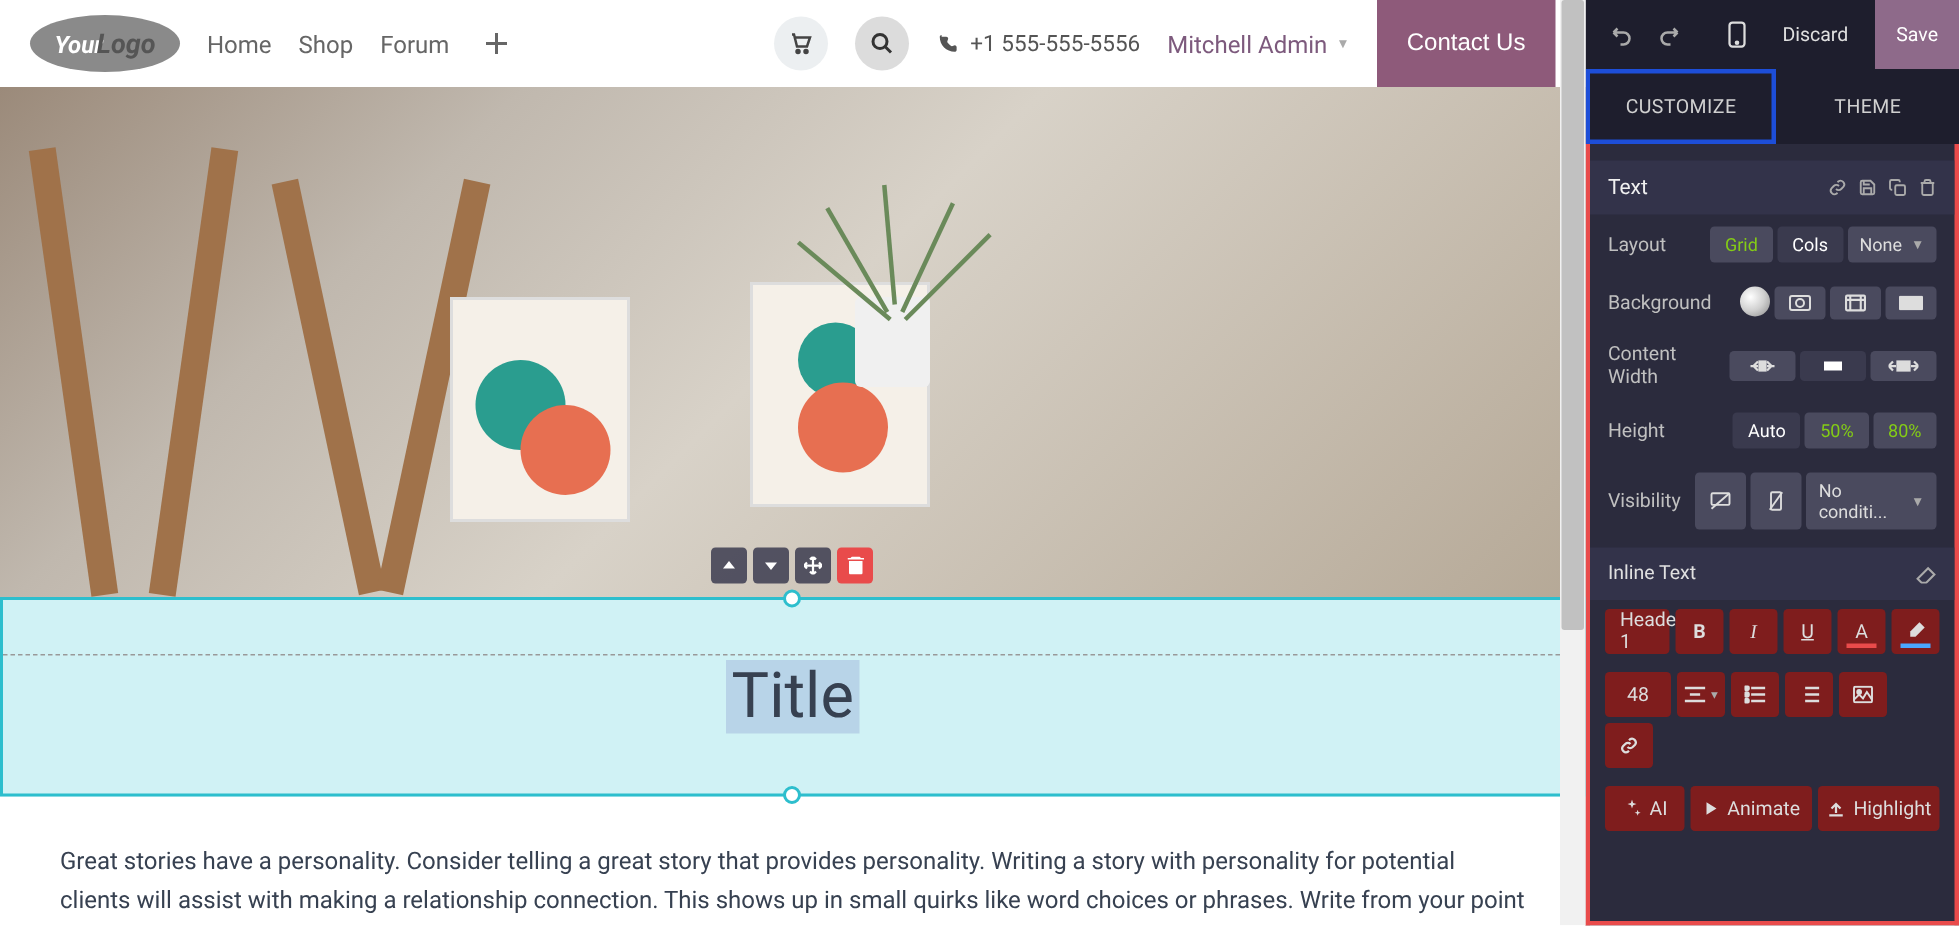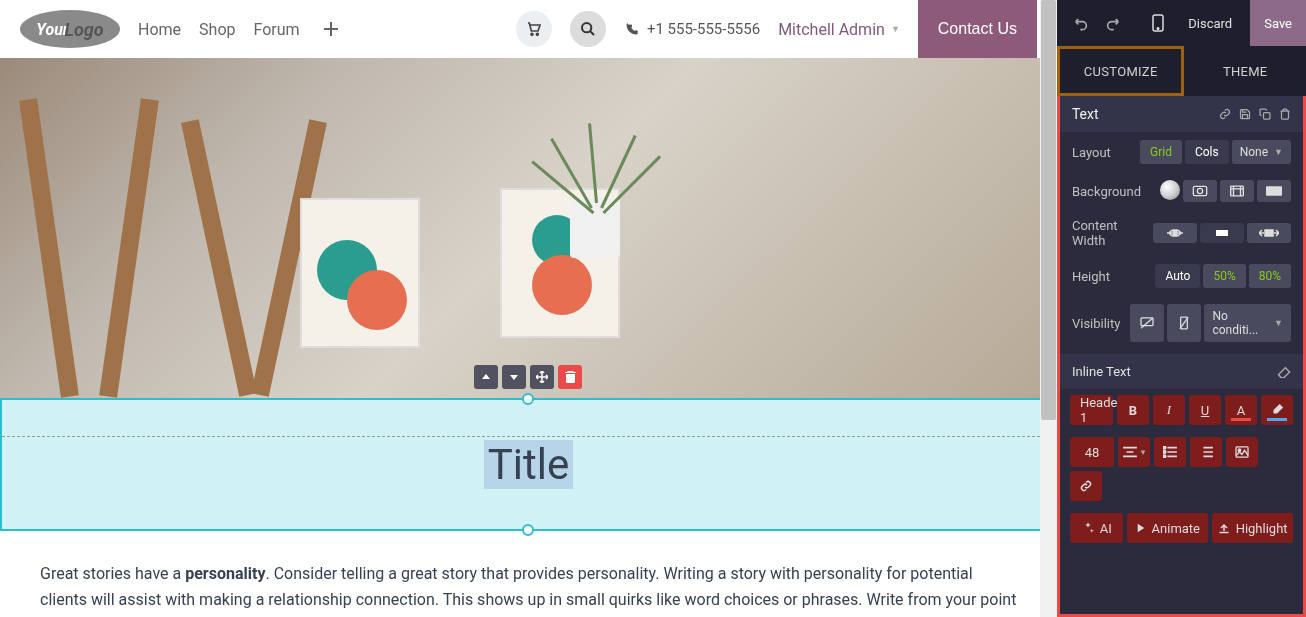--- a/index.html
+++ b/index.html
@@ -56,39 +56,39 @@
 
 .title-block { position: relative; border: 2px solid #2dbecd; background: #d0f2f5; margin-top: 0; padding: 40px 20px; text-align: center; }
 .title-block .handle { position: absolute; width: 12px; height: 12px; border: 2px solid #2dbecd; background: #fff; border-radius: 50%; left: 50%; transform: translateX(-50%); }
 .handle.top { top: -7px; }
 .handle.bot { bottom: -7px; }
 .dashed-line { position: absolute; left: 0; right: 0; top: 36px; border-top: 1px dashed #999; }
 .title-text { font-size: 42px; color: #374151; font-weight: 400; display: inline-block; background: #b8d4e8; padding: 0 4px; }
 
 
 .para { padding: 30px 40px; font-size: 16px; color: #374151; line-height: 1.6; }
-.para .bold { font-weight: 700; }
+.para .bold { font-weight: 400; }
 
 
 .scroll-track { position: absolute; right: 0; top: 0; width: 17px; height: 617px; background: #f1f1f1; }
 .scroll-thumb { position: absolute; right: 1px; top: 0; width: 15px; height: 420px; background: #c1c1c1; border-radius: 2px; }
 
 
 .sb-top { height: 46px; display: flex; align-items: center; padding: 0 12px; gap: 8px; background: #1e1e2d; }
 .sb-top .tb { width: 24px; height: 24px; display: flex; align-items: center; justify-content: center; color: #aaa; cursor: pointer; }
 .sb-top .grow { flex: 1; }
 .sb-discard { color: #e0e0e0; cursor: pointer; padding: 0 10px; }
 .sb-save { background: #8e6a8a; color: #fff; height: 46px; display: flex; align-items: center; padding: 0 16px; cursor: pointer; margin: -12px -12px -12px 0; padding-left: 14px; padding-right: 14px; }
 
 .sb-tabs { display: flex; height: 50px; background: #1e1e2d; }
 .sb-tab { flex: 1; display: flex; align-items: center; justify-content: center; color: #d0d0d0; font-size: 13px; cursor: pointer; letter-spacing: 0.3px; }
-.sb-tab.active { border: 3px solid #a16207; }
+.sb-tab.active { border: 3px solid #1d4ed8; }
 
 .sb-body { flex: 1; border: 3px solid #e94b4b; border-top: none; overflow: auto; }
-.sb-section-head { display: flex; align-items: center; justify-content: space-between; padding: 10px 12px; background: #33334a; }
+.sb-section-head { display: flex; align-items: center; justify-content: space-between; padding: 10px 12px; background: #33334a; margin-top: 11px; }
 .sb-section-head .title { color: #f0f0f0; font-size: 14px; }
 .sb-section-head .icons { display: flex; gap: 8px; }
 .sb-section-head .icons span { color: #aaa; cursor: pointer; font-size: 12px; }
 
 .sb-row { display: flex; align-items: center; padding: 8px 12px; gap: 10px; }
 .sb-row .label { flex: 1; color: #c0c0c0; font-size: 13px; }
 .seg { display: flex; gap: 3px; }
 .seg-btn { background: #4a4a5e; color: #84cc16; border-radius: 3px; padding: 5px 10px; font-size: 12px; cursor: pointer; min-width: 34px; text-align: center; }
 .seg-btn.active { background: #3a3a4e; color: #fff; }
 .seg-btn.icon { padding: 5px 8px; display: flex; align-items: center; justify-content: center; }

